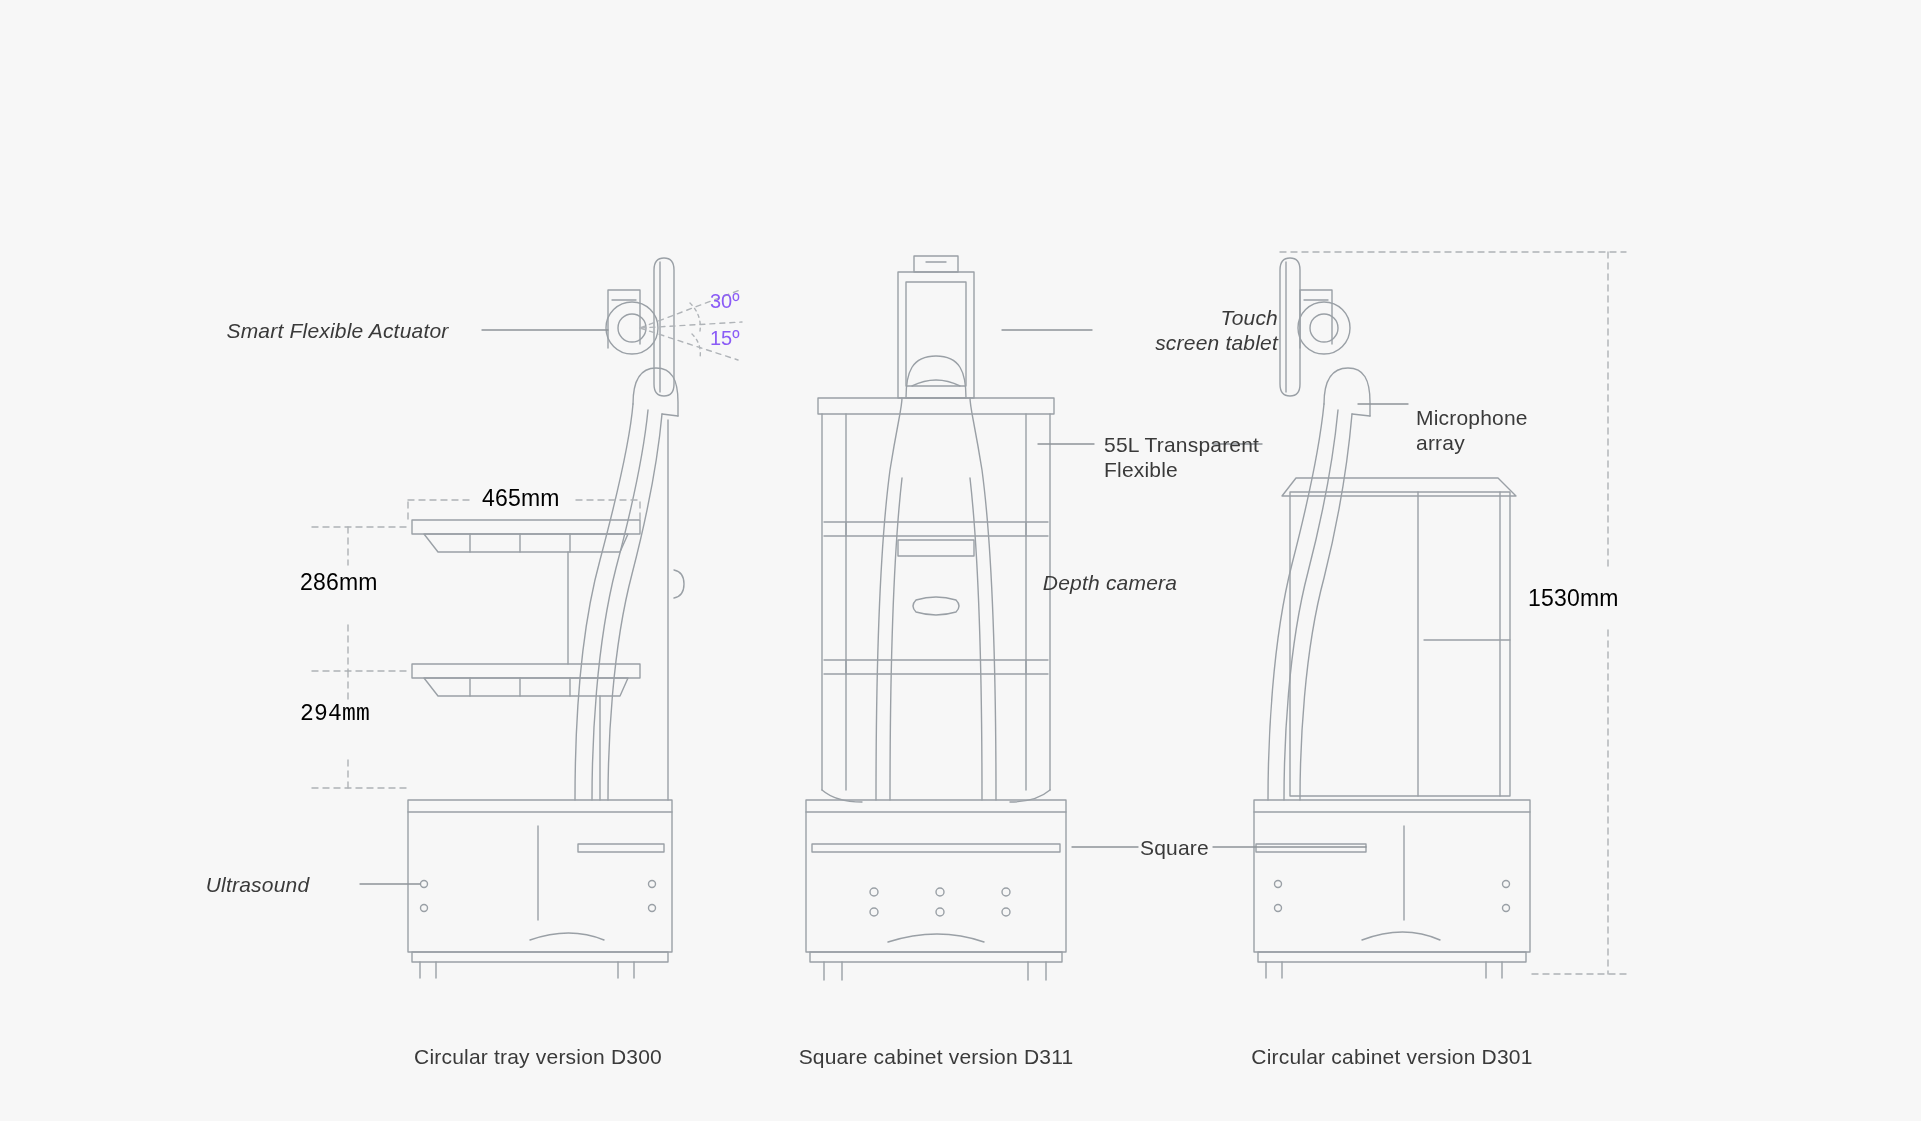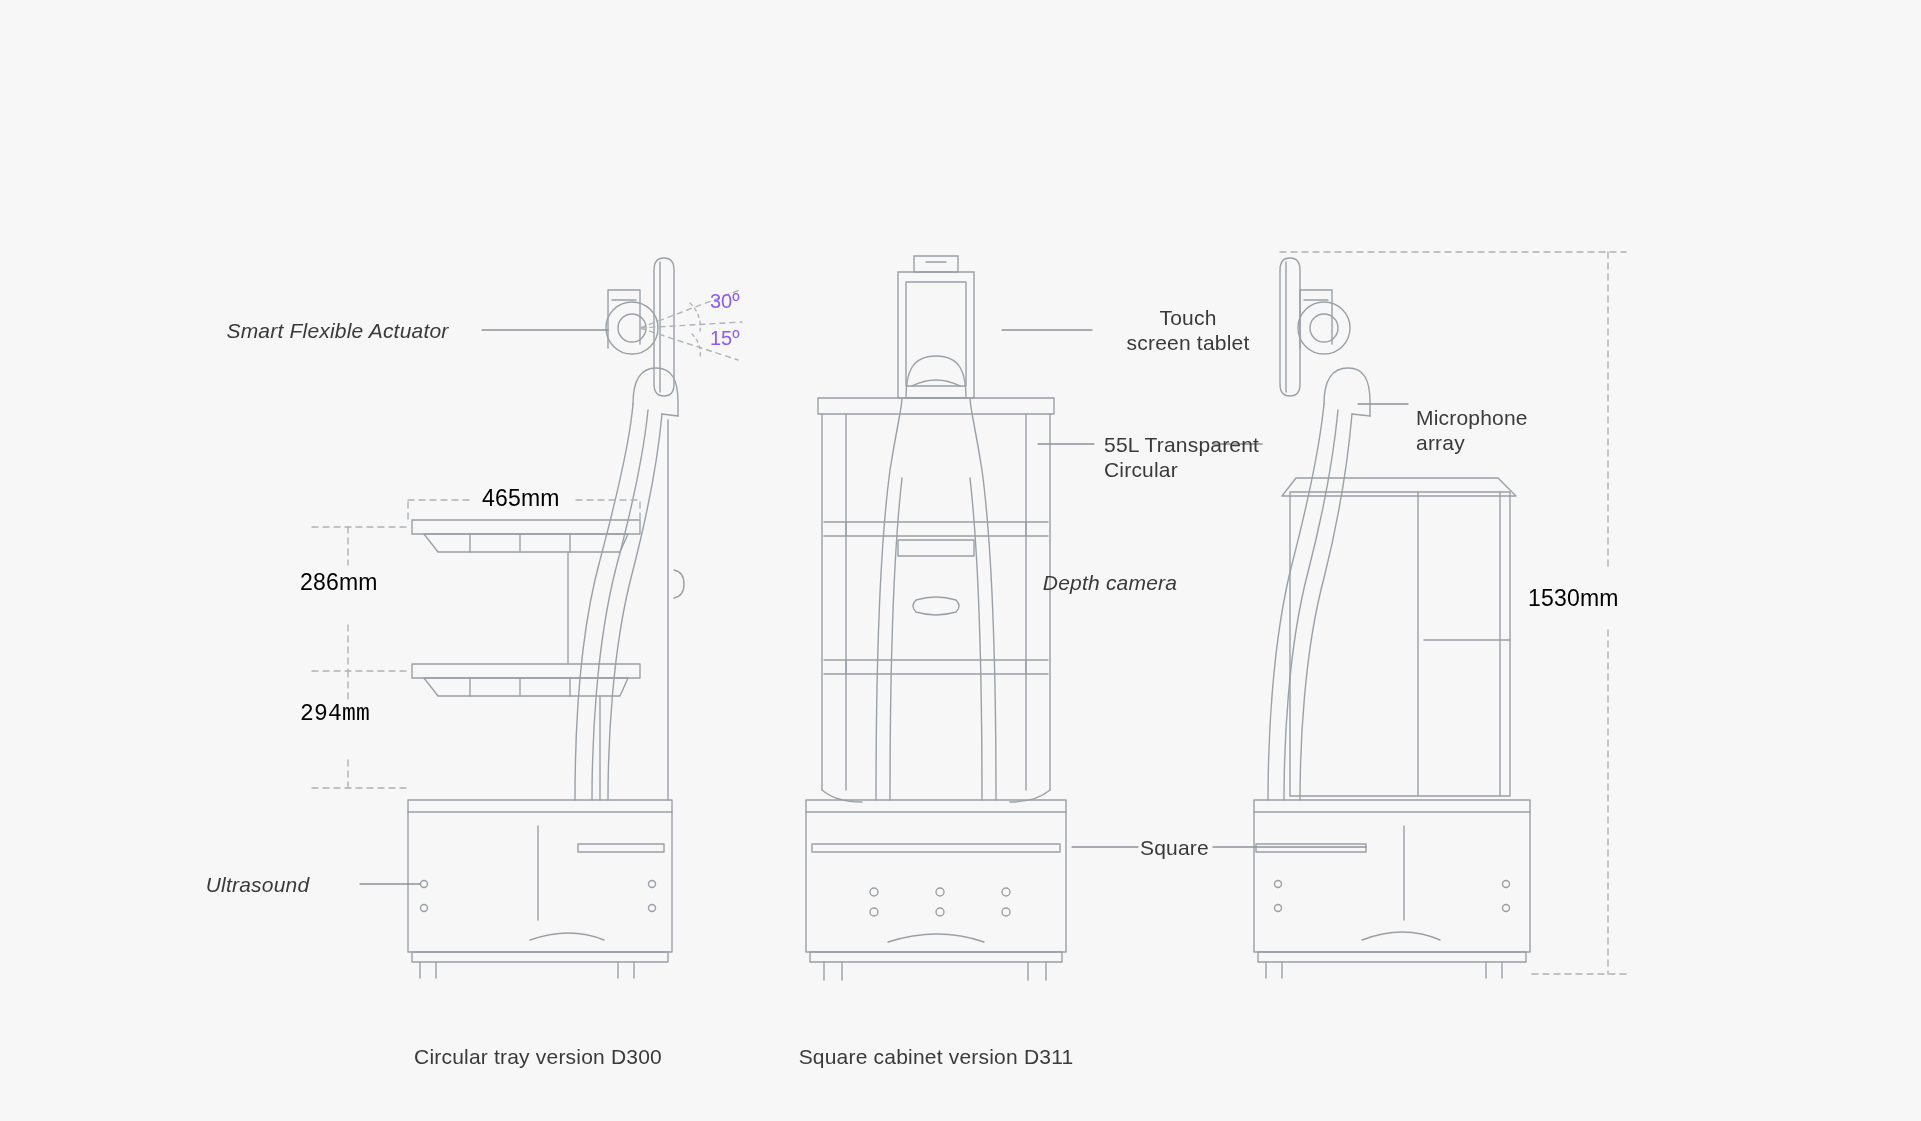--- a/index.html
+++ b/index.html
@@ -28,21 +28,21 @@
   }
   .lbl {
     position: absolute;
     font-size: 21px;
     line-height: 25px;
     color: #3a3a3a;
     white-space: pre-line;
     letter-spacing: .2px;
   }
   .lbl.right { text-align: center; font-style: italic; }
-  .lbl.center { text-align: center; }
+  .lbl.center { text-align: right; font-style: italic; }
   .caption {
     position: absolute;
     font-size: 21px;
     color: #3a3a3a;
     text-align: center;
     letter-spacing: .2px;
     margin-top: 32px;
   }
   .dim {
     position: absolute;
@@ -227,33 +227,34 @@
   </svg>
 
   <div class="lbl right" style="left:200px; top:318px; width:275px;">Smart Flexible Actuator</div>
 
   <div class="lbl right" style="left:160px; top:872px; width:195px;">Ultrasound</div>
 
   <div class="lbl center" style="left:1098px; top:305px; width:180px;">Touch
 screen tablet</div>
 
   <div class="lbl" style="left:1104px; top:432px; width:180px;">55L Transparent
-Circular</div>
+Flexible</div>
 
   <div class="lbl" style="left:1140px; top:835px; width:110px;">Square</div>
 
   <div class="lbl" style="left:1416px; top:405px; width:160px;">Microphone
 array</div>
 
   <div class="lbl right" style="left:1012px; top:570px; width:196px;">Depth camera</div>
 
   <div class="ang" style="left:710px; top:290px;">30º</div>
   <div class="ang" style="left:710px; top:327px;">15º</div>
 
   <div class="dim" style="left:482px; top:485px;">465mm</div>
   <div class="dim" style="left:300px; top:569px;">286mm</div>
   <div class="dim" style="left:300px; top:701px;font-family:Liberation Mono, monospace;">294mm</div>
   <div class="dim" style="left:1528px; top:585px;">1530mm</div>
 
   <div class="caption" style="left:348px; top:1013px; width:380px;">Circular tray version D300</div>
   <div class="caption" style="left:746px; top:1013px; width:380px;">Square cabinet version D311</div>
+  <div class="caption" style="left:1202px; top:1013px; width:380px;">Circular cabinet version D301</div>
 
 </div>
 
 </body></html>

